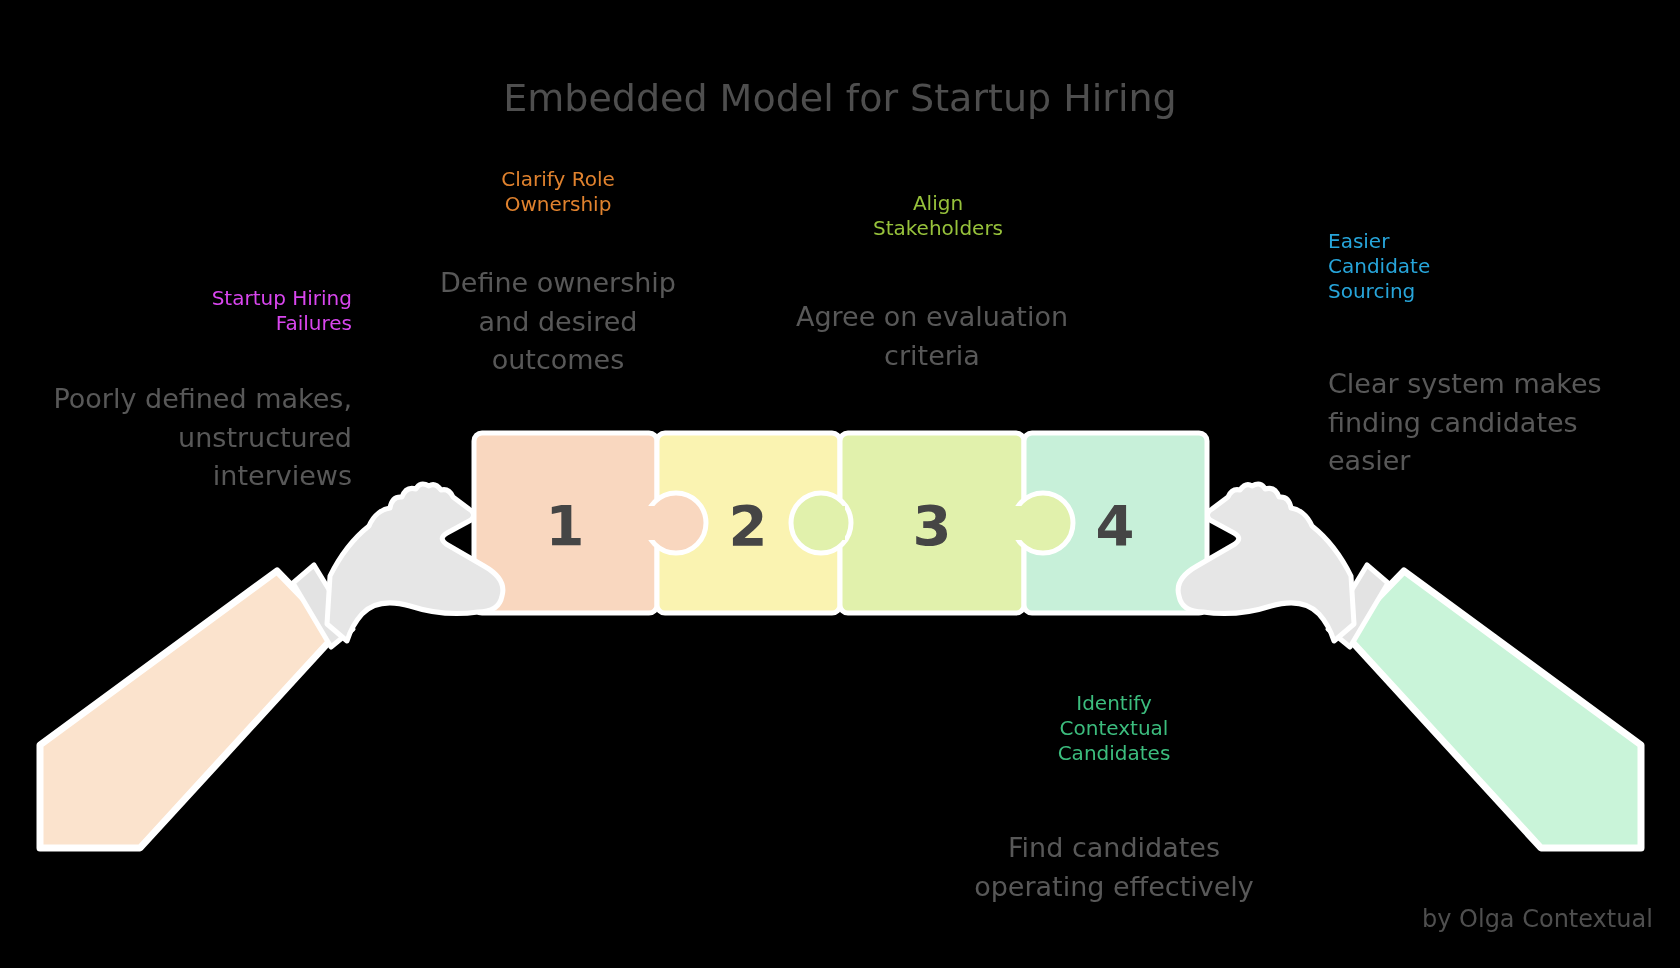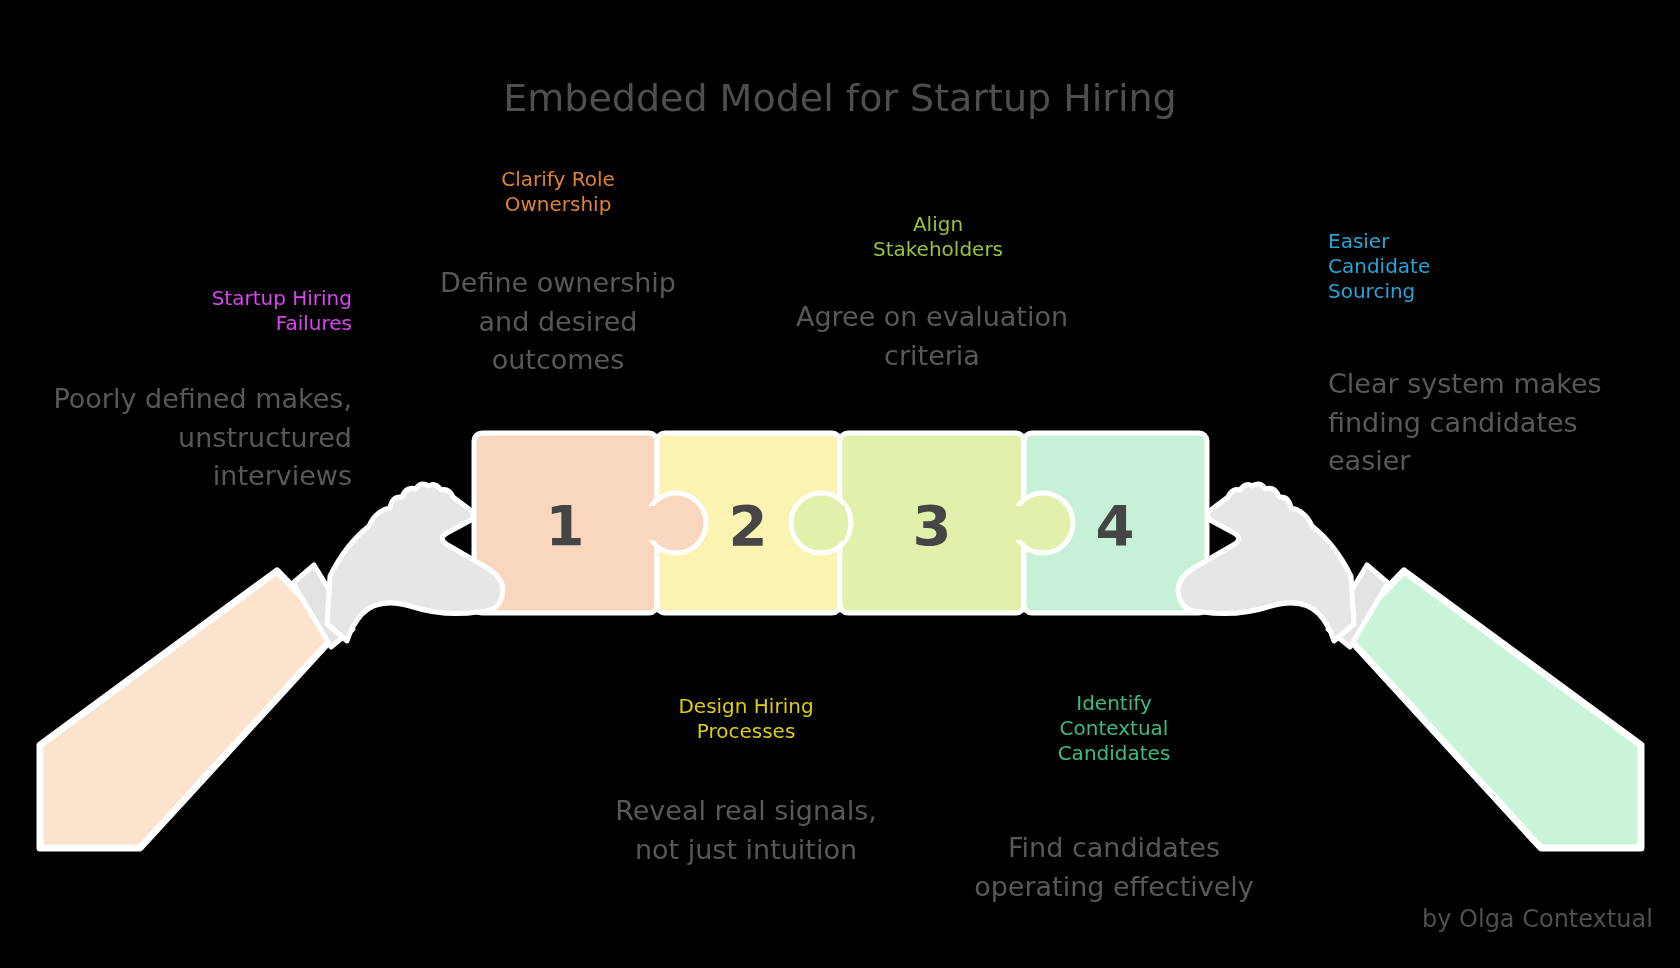--- a/index.html
+++ b/index.html
@@ -108,36 +108,32 @@
   <div class="label body-txt al-r" style="right:1328px;top:380px;width:340px;">Poorly defined makes,
 unstructured
 interviews</div>
 
   <div class="label heading c-orange al-c ctr" style="left:558px;top:167px;width:360px;">Clarify Role
 Ownership</div>
   <div class="label body-txt al-c ctr" style="left:558px;top:264px;width:340px;">Define ownership
 and desired
 outcomes</div>
 
-  <div class="label heading c-yellowgreen al-c ctr" style="left:938px;top:212px;width:360px;">Align
+  <div class="label heading c-yellowgreen al-c ctr" style="left:938px;top:191px;width:360px;">Align
 Stakeholders</div>
   <div class="label body-txt al-c ctr" style="left:932px;top:298px;width:340px;">Agree on evaluation
 criteria</div>
 
   <div class="label heading c-blue al-l" style="left:1328px;top:229px;width:320px;">Easier
 Candidate
 Sourcing</div>
   <div class="label body-txt al-l" style="left:1328px;top:365px;width:300px;">Clear system makes
 finding candidates
 easier</div>
 
-  <div class="label heading c-yellow al-c ctr" style="left:746px;top:694px;width:360px;">Design Hiring
-Processes</div>
-  <div class="label body-txt al-c ctr" style="left:746px;top:792px;width:360px;">Reveal real signals,
-not just intuition</div>
 
   <div class="label heading c-emerald al-c ctr" style="left:1114px;top:691px;width:360px;">Identify
 Contextual
 Candidates</div>
   <div class="label body-txt al-c ctr" style="left:1114px;top:829px;width:360px;">Find candidates
 operating effectively</div>
 
   <div class="label credit" style="left:1422px;top:872px;width:250px;">
     <div>by Olga Contextual</div>
     

